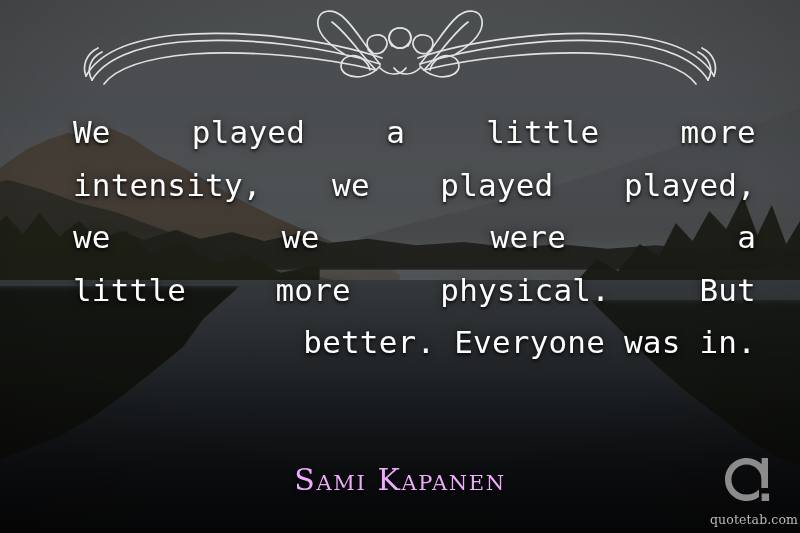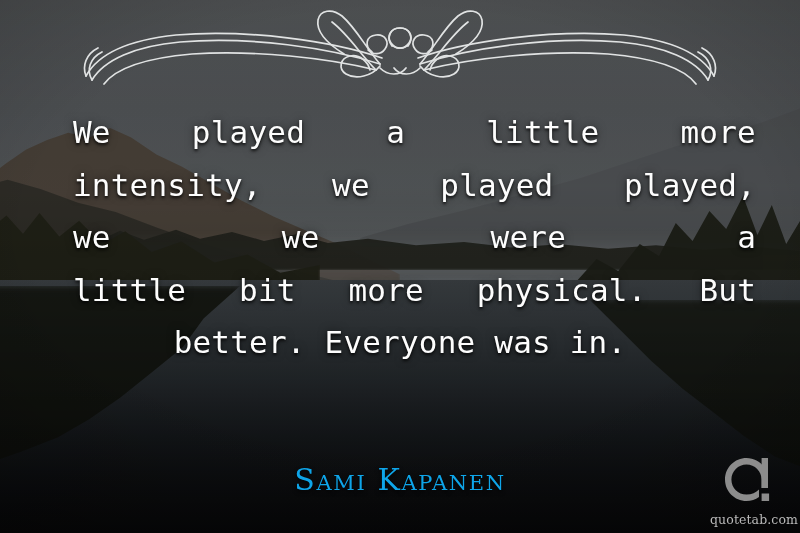--- a/index.html
+++ b/index.html
@@ -221,34 +221,34 @@
     white-space: nowrap;
   }
   
   .qline.justify {
     display: flex;
     justify-content: space-between;
     align-items: baseline;
     white-space: nowrap;
   }
   .qline.justify > span { white-space: pre; margin-left: 29px; }
-  .qline.center { text-align: center; }
+  .qline.center { text-align: right; }
 
   
   #author {
     position: absolute;
     left: 0;
     top: 462px;
     width: 800px;
     text-align: center;
     font-family: "DejaVu Serif", "Liberation Serif", serif;
     font-size: 30px;
     font-variant: small-caps;
     letter-spacing: 1.6px;
-    color: #0ea5e9;
+    color: #f0abfc;
     text-shadow: 0 2px 4px rgba(0,0,0,.85);
   }
 
   
   #watermark {
     position: absolute;
     right: 10px;
     bottom: 6px;
     width: 80px;
     text-align: center;
@@ -337,21 +337,20 @@
         <span>played,</span>
       </div>
       <div class="qline justify">
         <span>we</span>
         <span>we</span>
         <span>were</span>
         <span>a</span>
       </div>
       <div class="qline justify">
         <span>little</span>
-        <span>bit</span>
         <span>more</span>
         <span>physical.</span>
         <span>But</span>
       </div>
       <div class="qline center">better. Everyone was in.</div>
     </div>
 
   <div id="author">Sami Kapanen</div>
 
   <div id="watermark">

